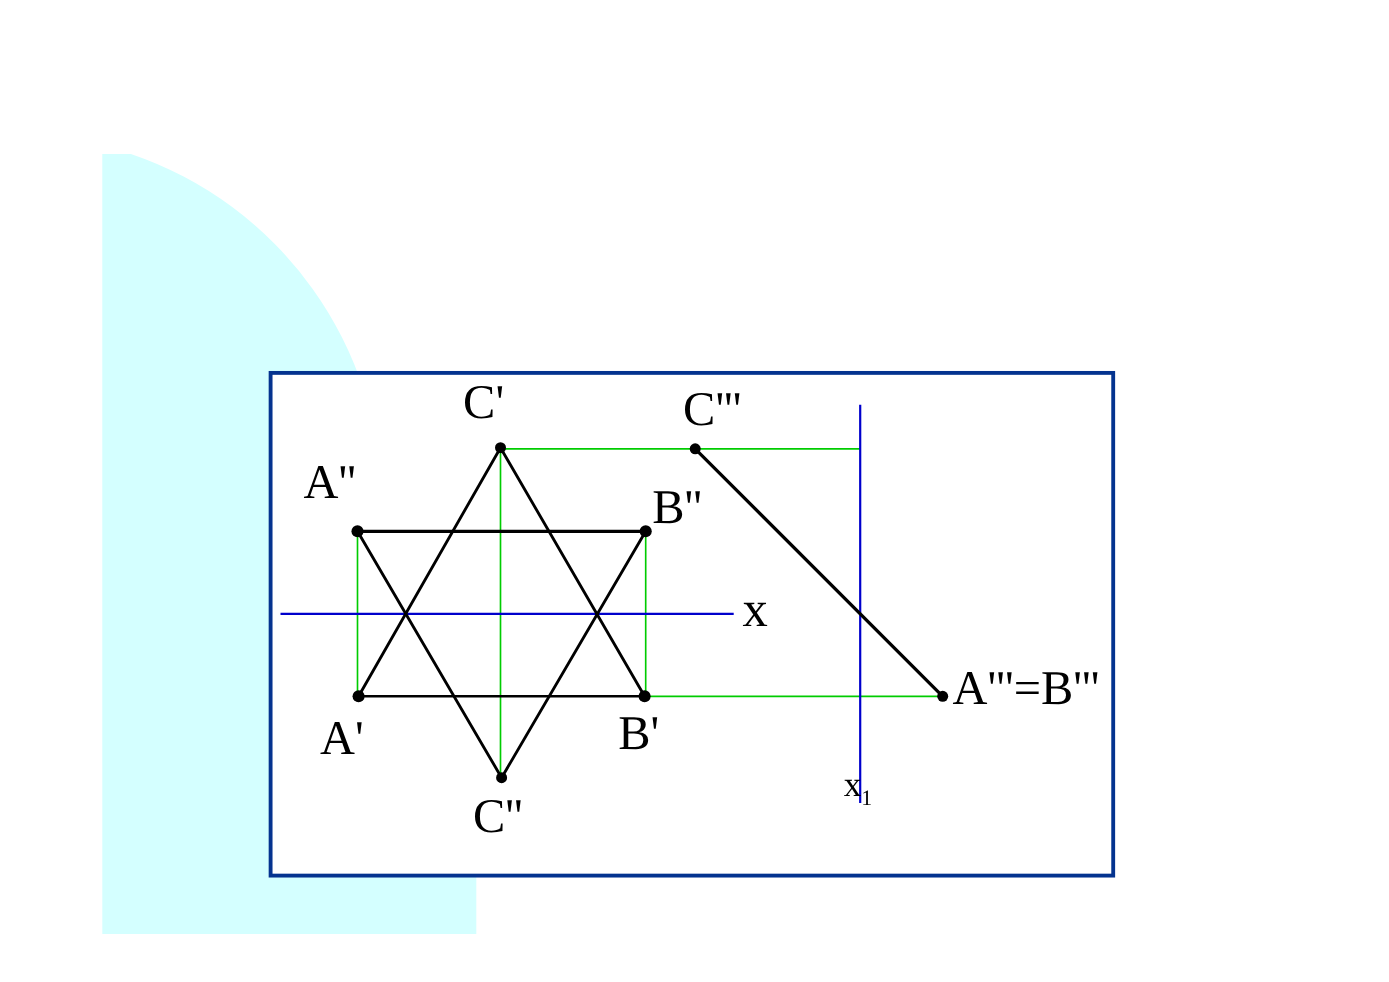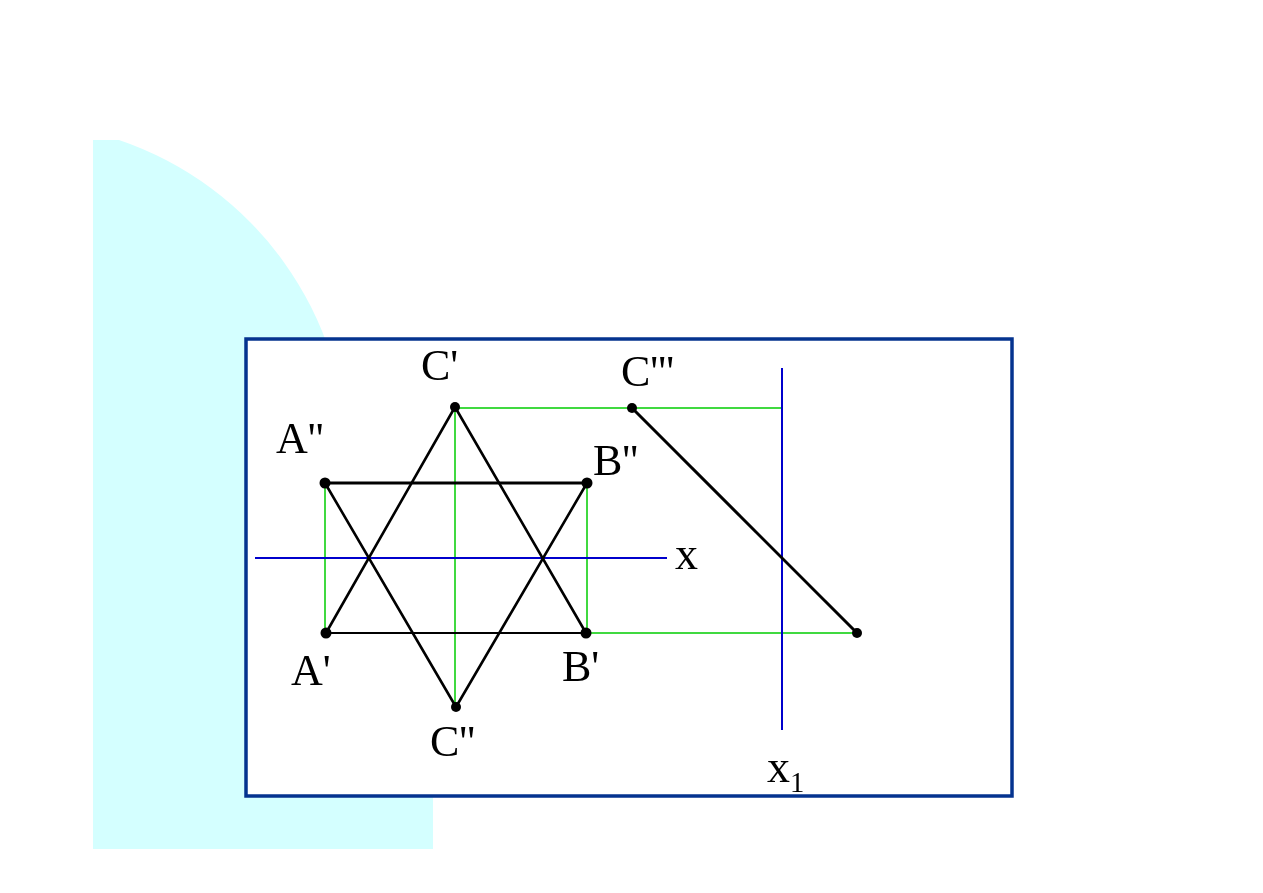--- a/index.html
+++ b/index.html
@@ -24,21 +24,21 @@
   
   .lbl-c1   { left: 421px; top: 344px; }
   .lbl-c3   { left: 621px; top: 350px; }
   .lbl-a2   { left: 276px; top: 417px; }
   .lbl-b2   { left: 593px; top: 439px; }
   .lbl-x    { left: 675px; top: 531px; font-size: 46px; }
   .lbl-a1   { left: 291px; top: 649px; }
   .lbl-b1   { left: 562px; top: 645px; }
   .lbl-c2   { left: 430px; top: 720px; }
   .lbl-a3b3 { left: 866px; top: 604px; }
-  .lbl-x1   { left: 767px; top: 744px; font-size: 46px; }
+  .lbl-x1   { left: 767px; top: 697px; font-size: 32px; }
 </style>
 </head>
 <body>
 
 <div class="slide">
 
   <svg width="1263" height="893" viewBox="0 0 1263 893">
 
     <path d="M 93,140 L 119,140 A 336,336 0 0 1 347,458 L 433,745 L 433,849 L 93,849 Z" stroke="none" fill="#d4ffff"></path>
 
@@ -80,15 +80,16 @@
   </svg>
 
   <div class="lbl lbl-c1">C'</div>
   <div class="lbl lbl-c3">C'''</div>
   <div class="lbl lbl-a2">A''</div>
   <div class="lbl lbl-b2">B''</div>
   <div class="lbl lbl-x">x</div>
   <div class="lbl lbl-a1">A'</div>
   <div class="lbl lbl-b1">B'</div>
   <div class="lbl lbl-c2">C''</div>
+  <div class="lbl lbl-a3b3">A'''=B'''</div>
   <div class="lbl lbl-x1"><span>x</span><sub>1</sub></div>
 
 </div>
 
 </body></html>

